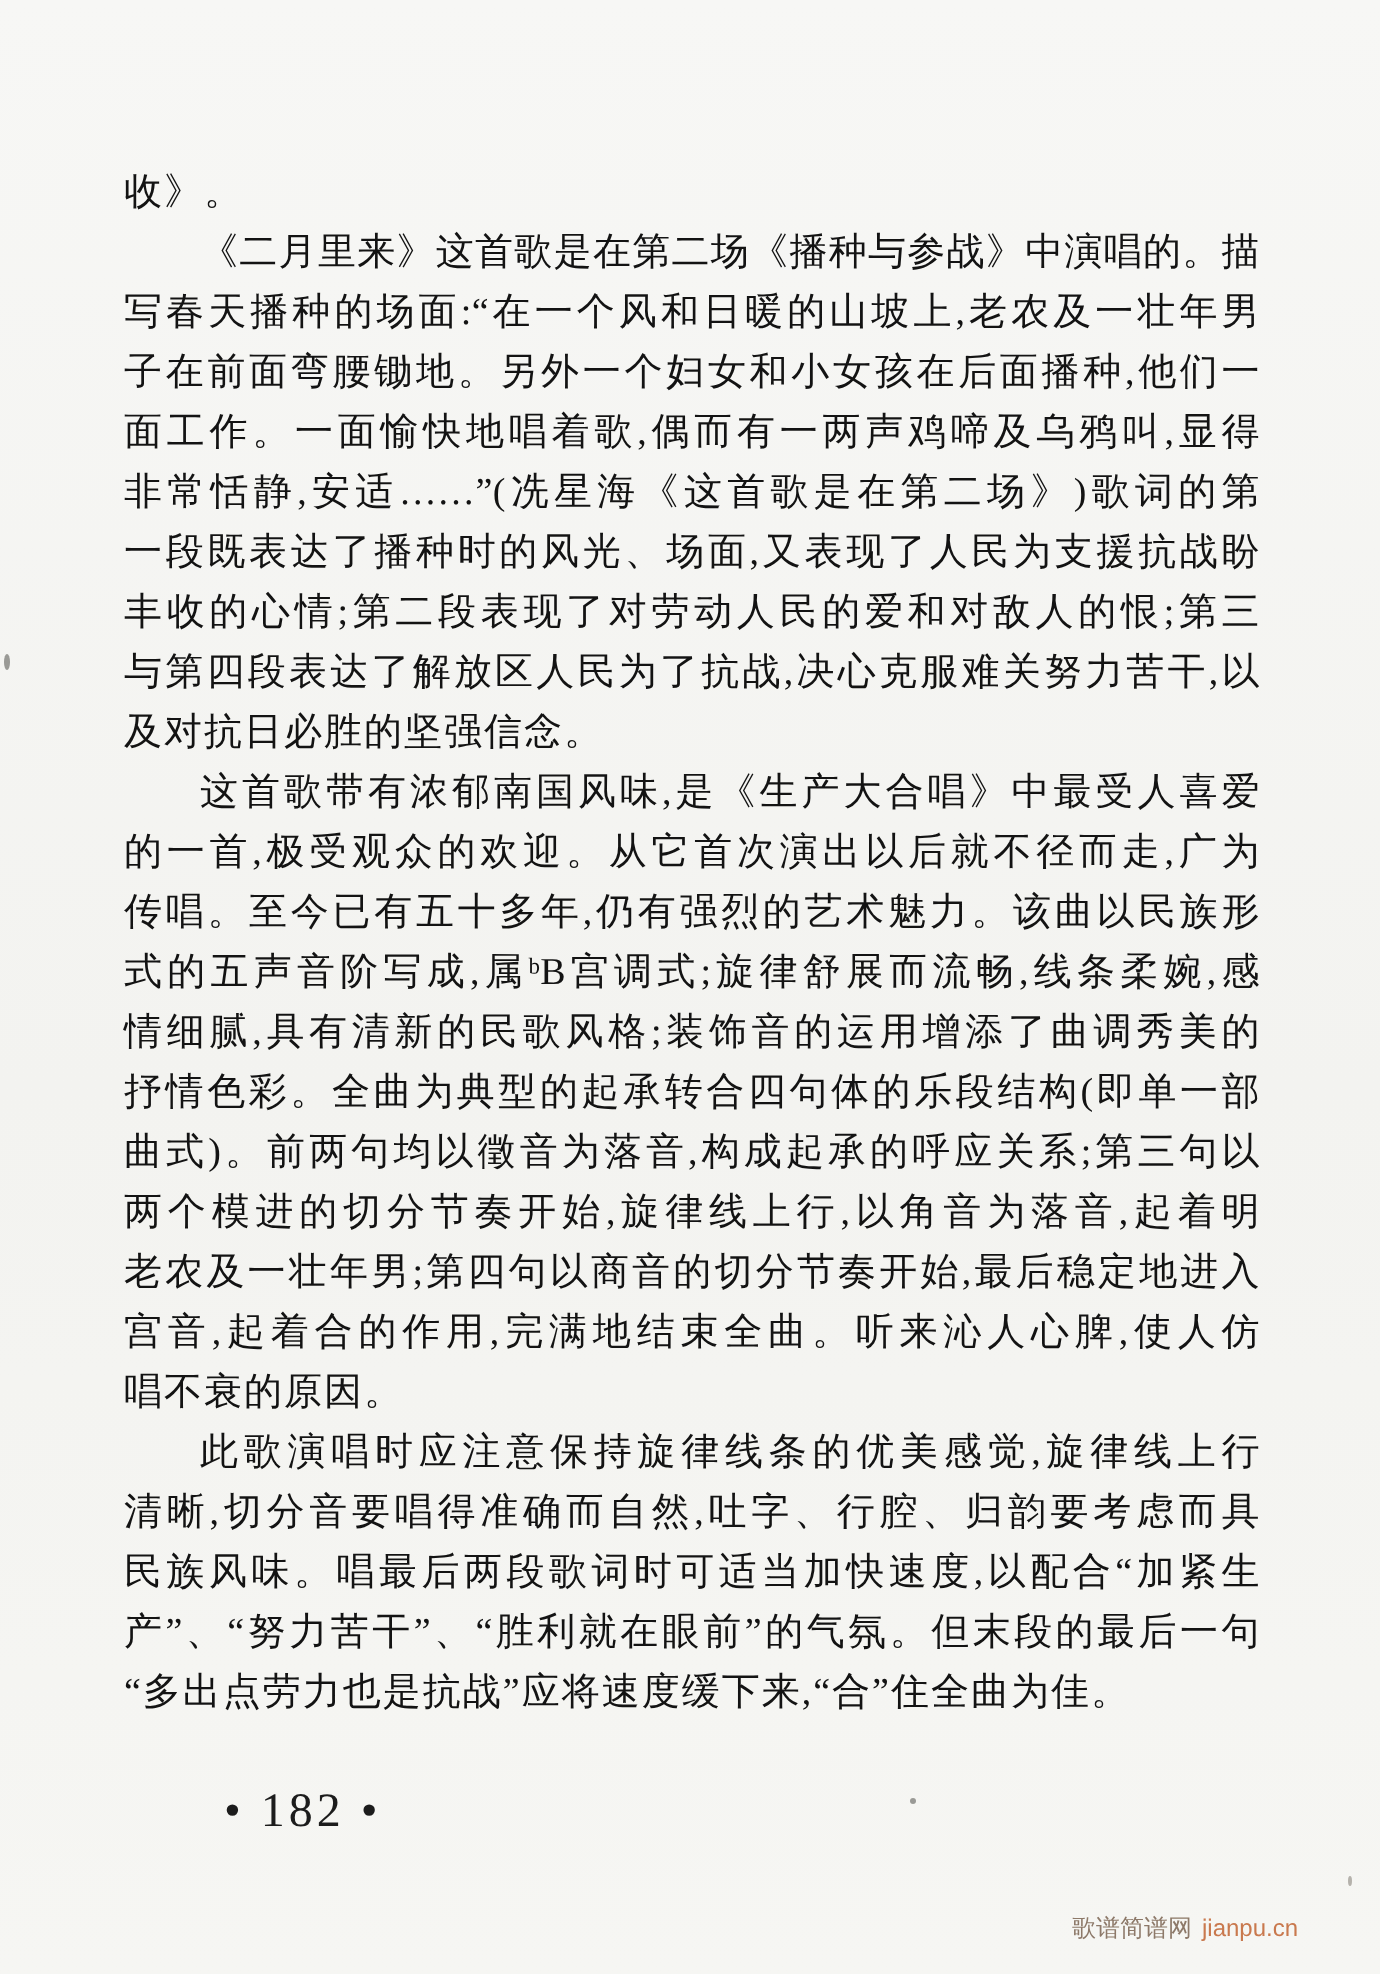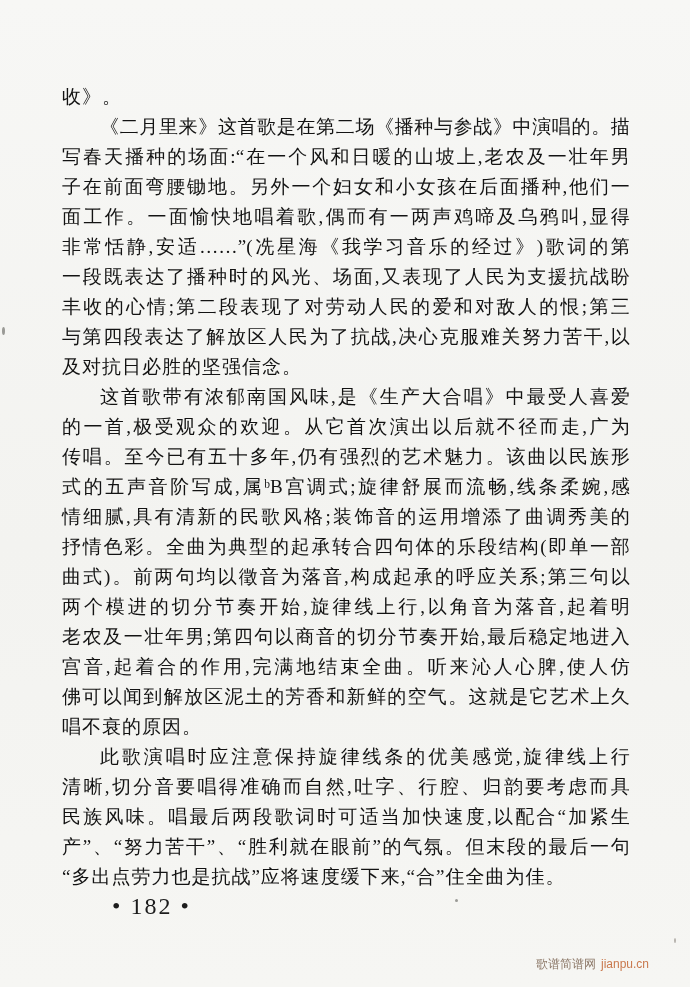--- a/index.html
+++ b/index.html
@@ -74,36 +74,35 @@
 <body>
 
 <div class="page">
 
   <div class="text-block" id="text-block">
       <div class="line para-end">收》。</div>
       <div class="line indent">《二月里来》这首歌是在第二场《播种与参战》中演唱的。描</div>
       <div class="line">写春天播种的场面:“在一个风和日暖的山坡上,老农及一壮年男</div>
       <div class="line">子在前面弯腰锄地。另外一个妇女和小女孩在后面播种,他们一</div>
       <div class="line">面工作。一面愉快地唱着歌,偶而有一两声鸡啼及乌鸦叫,显得</div>
-      <div class="line">非常恬静,安适……”(冼星海《我学习音乐的经过》)歌词的第</div>
+      <div class="line">非常恬静,安适……”(冼星海《这首歌是在第二场》)歌词的第</div>
       <div class="line">一段既表达了播种时的风光、场面,又表现了人民为支援抗战盼</div>
       <div class="line">丰收的心情;第二段表现了对劳动人民的爱和对敌人的恨;第三</div>
       <div class="line">与第四段表达了解放区人民为了抗战,决心克服难关努力苦干,以</div>
       <div class="line para-end">及对抗日必胜的坚强信念。</div>
       <div class="line indent">这首歌带有浓郁南国风味,是《生产大合唱》中最受人喜爱</div>
       <div class="line">的一首,极受观众的欢迎。从它首次演出以后就不径而走,广为</div>
       <div class="line">传唱。至今已有五十多年,仍有强烈的艺术魅力。该曲以民族形</div>
       <div class="line">式的五声音阶写成,属ᵇB宫调式;旋律舒展而流畅,线条柔婉,感</div>
       <div class="line">情细腻,具有清新的民歌风格;装饰音的运用增添了曲调秀美的</div>
       <div class="line">抒情色彩。全曲为典型的起承转合四句体的乐段结构(即单一部</div>
       <div class="line">曲式)。前两句均以徵音为落音,构成起承的呼应关系;第三句以</div>
       <div class="line">两个模进的切分节奏开始,旋律线上行,以角音为落音,起着明</div>
       <div class="line">老农及一壮年男;第四句以商音的切分节奏开始,最后稳定地进入</div>
       <div class="line">宫音,起着合的作用,完满地结束全曲。听来沁人心脾,使人仿</div>
-      <div class="line">佛可以闻到解放区泥土的芳香和新鲜的空气。这就是它艺术上久</div>
       <div class="line para-end">唱不衰的原因。</div>
       <div class="line indent">此歌演唱时应注意保持旋律线条的优美感觉,旋律线上行</div>
       <div class="line">清晰,切分音要唱得准确而自然,吐字、行腔、归韵要考虑而具</div>
       <div class="line">民族风味。唱最后两段歌词时可适当加快速度,以配合“加紧生</div>
       <div class="line">产”、“努力苦干”、“胜利就在眼前”的气氛。但末段的最后一句</div>
       <div class="line para-end">“多出点劳力也是抗战”应将速度缓下来,“合”住全曲为佳。</div>
     </div>
 
   <div class="page-number">• 182 •</div>
 

